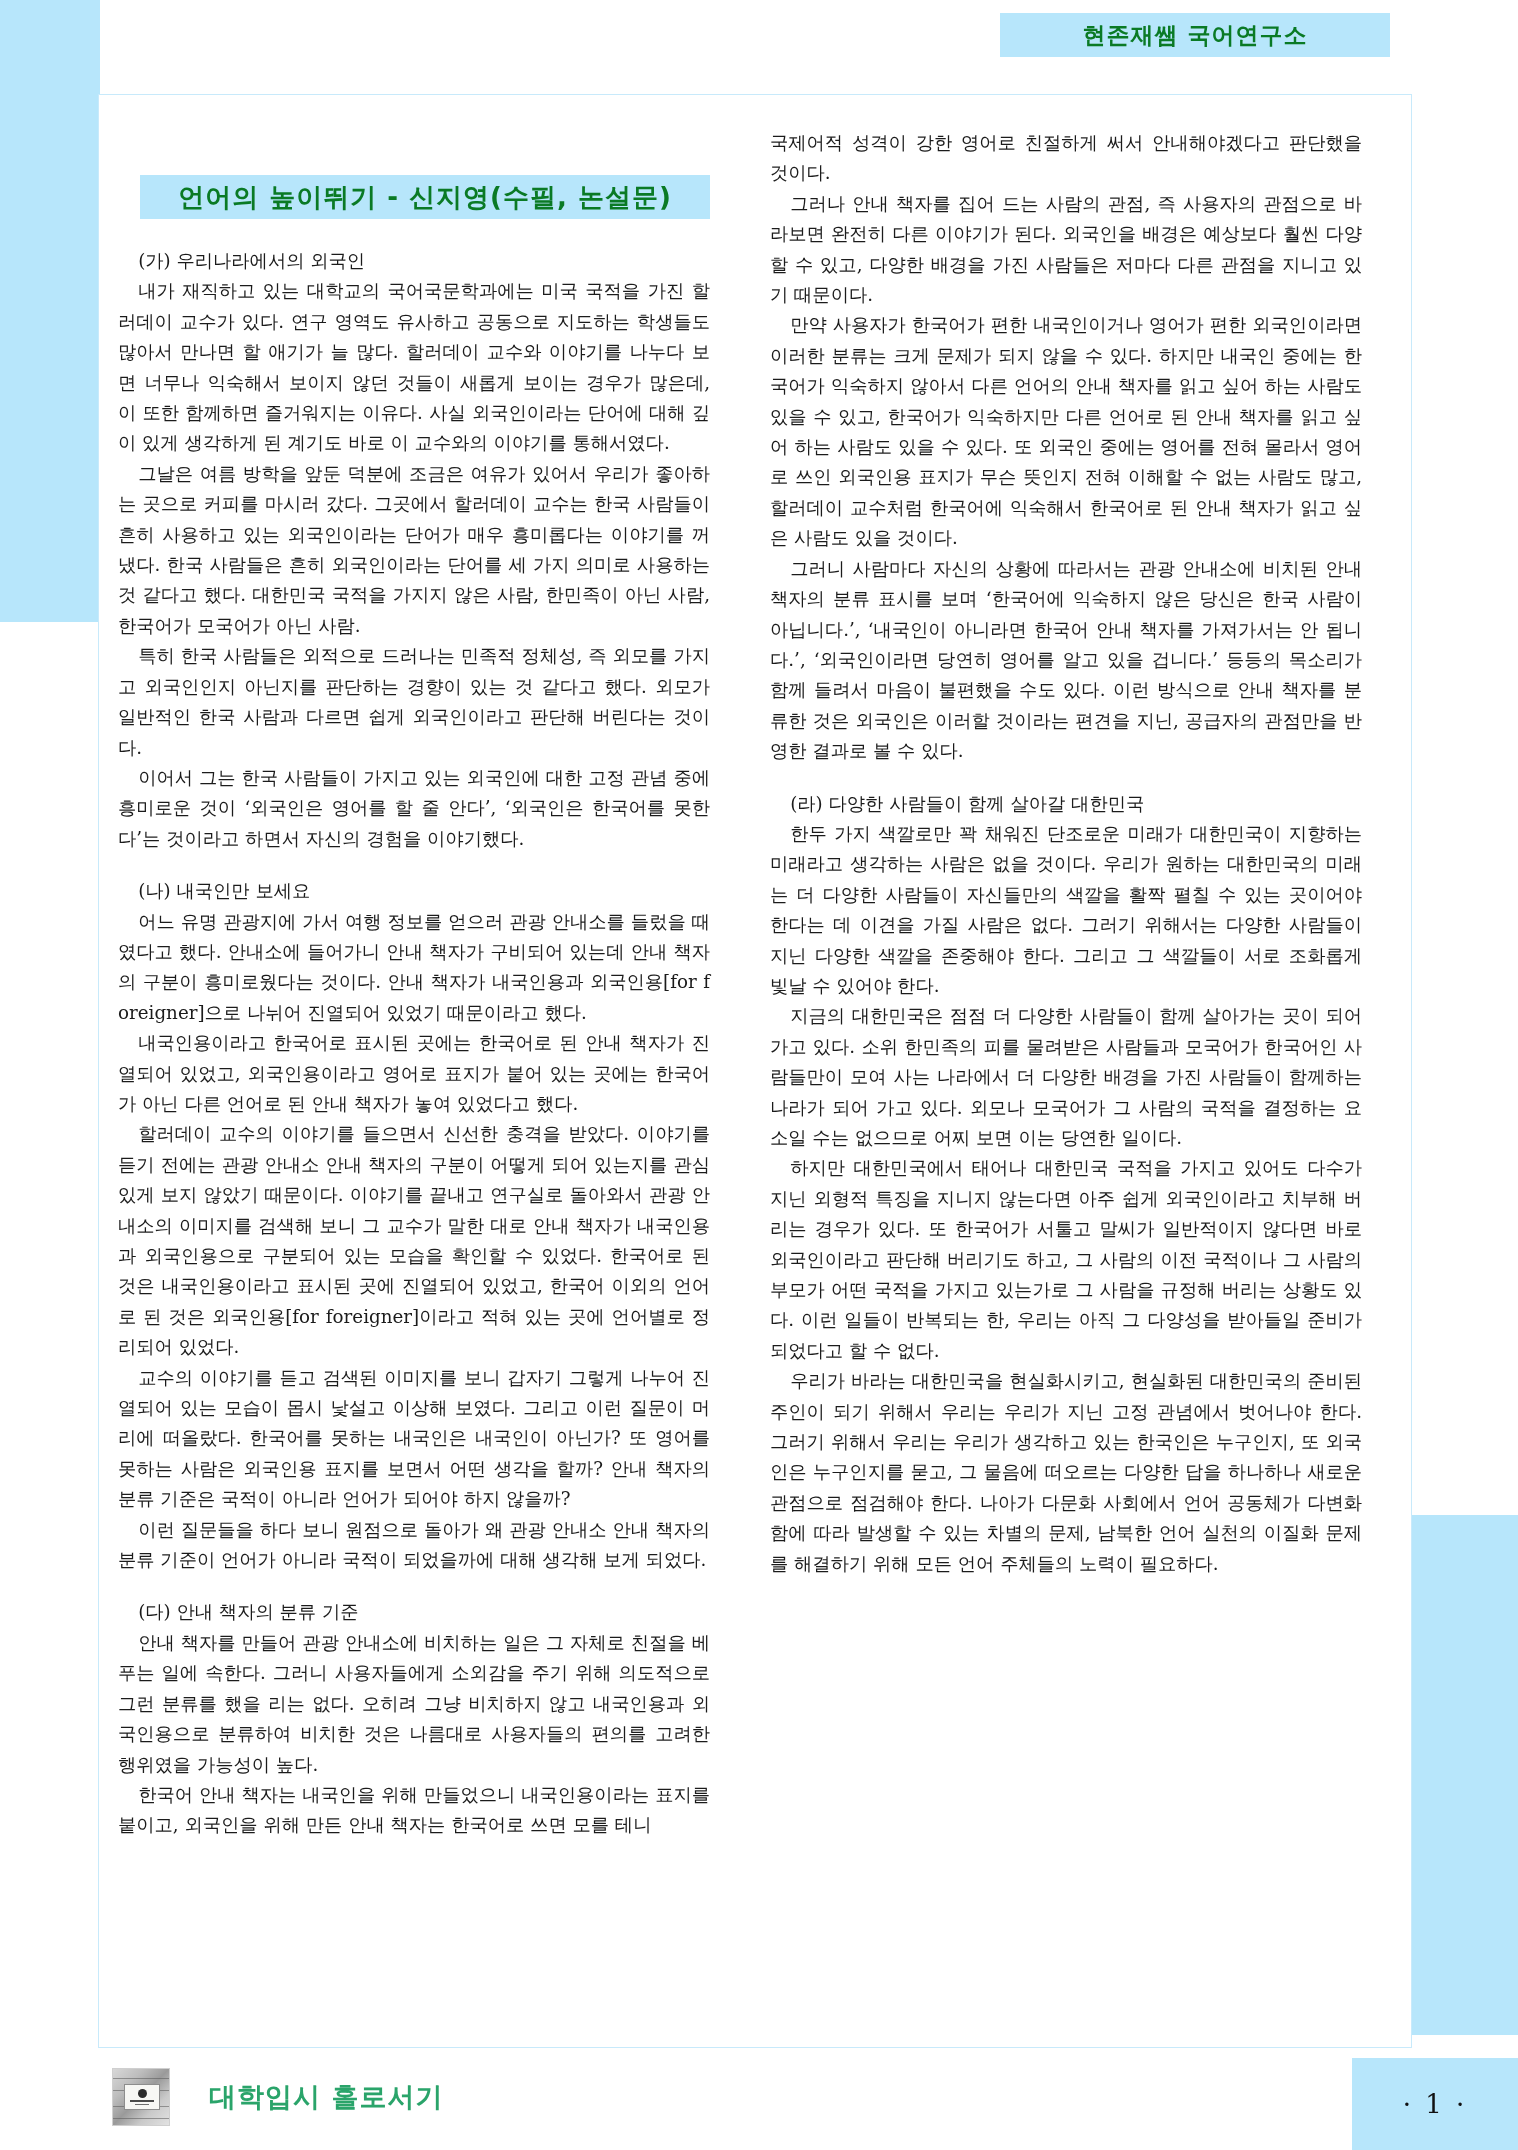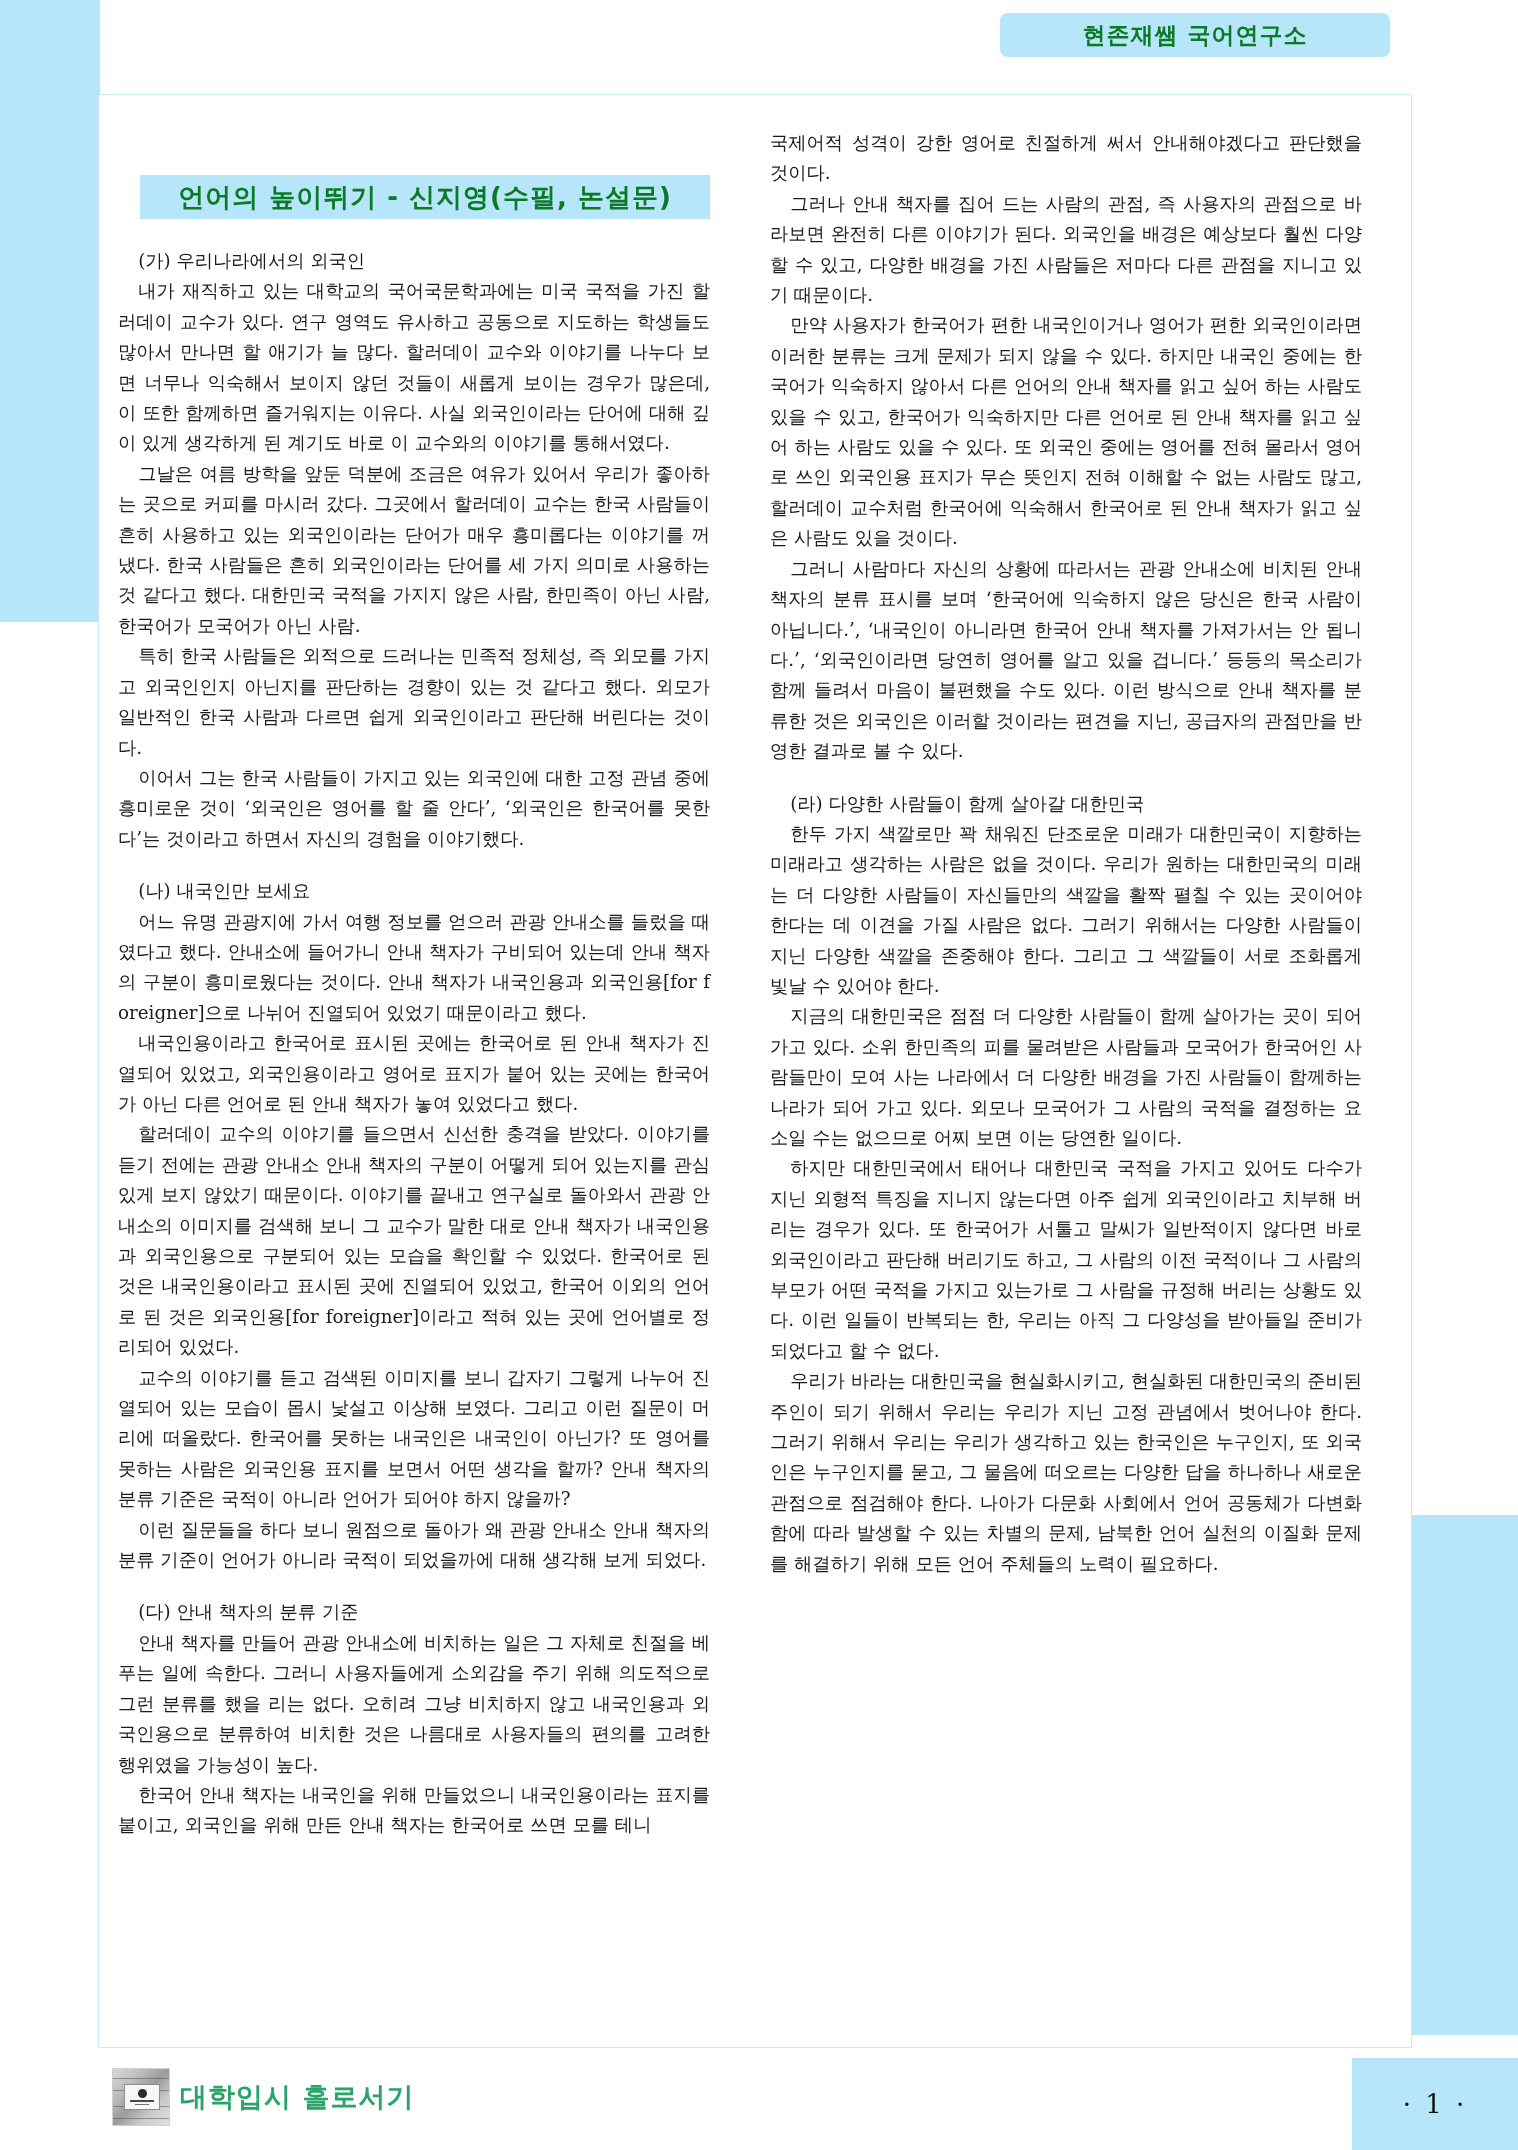--- a/index.html
+++ b/index.html
@@ -41,21 +41,20 @@
   .header-banner {
     position: absolute;
     left: 1000px;
     top: 13px;
     width: 390px;
     height: 44px;
     background: #b7e6fb;
     display: flex;
     align-items: center;
     justify-content: center;
-    border-radius: 8px;
   }
   .header-banner .htext {
     color: #0a7a25;
     font-weight: bold;
     font-size: 23px;
     letter-spacing: 1px;
     font-family: "DejaVu Sans", "Liberation Sans", sans-serif;
     white-space: nowrap;
   }
 
@@ -116,21 +115,21 @@
   }
   .col p.sec-head.first { margin-top: 0; }
 
   
   .footer {
     position: absolute;
     left: 112px;
     top: 2068px;
     display: flex;
     align-items: center;
-    gap: 10px;
+    gap: 39px;
   }
   .footer-logo {
     width: 58px;
     height: 58px;
     position: relative;
     background: linear-gradient(135deg,#d8d8d8 0%,#bdbdbd 28%,#9a9a9a 50%,#c9c9c9 72%,#e2e2e2 100%);
     overflow: hidden;
     border: 1px solid #cfcfcf;
   }
   .footer-logo .brickline {

